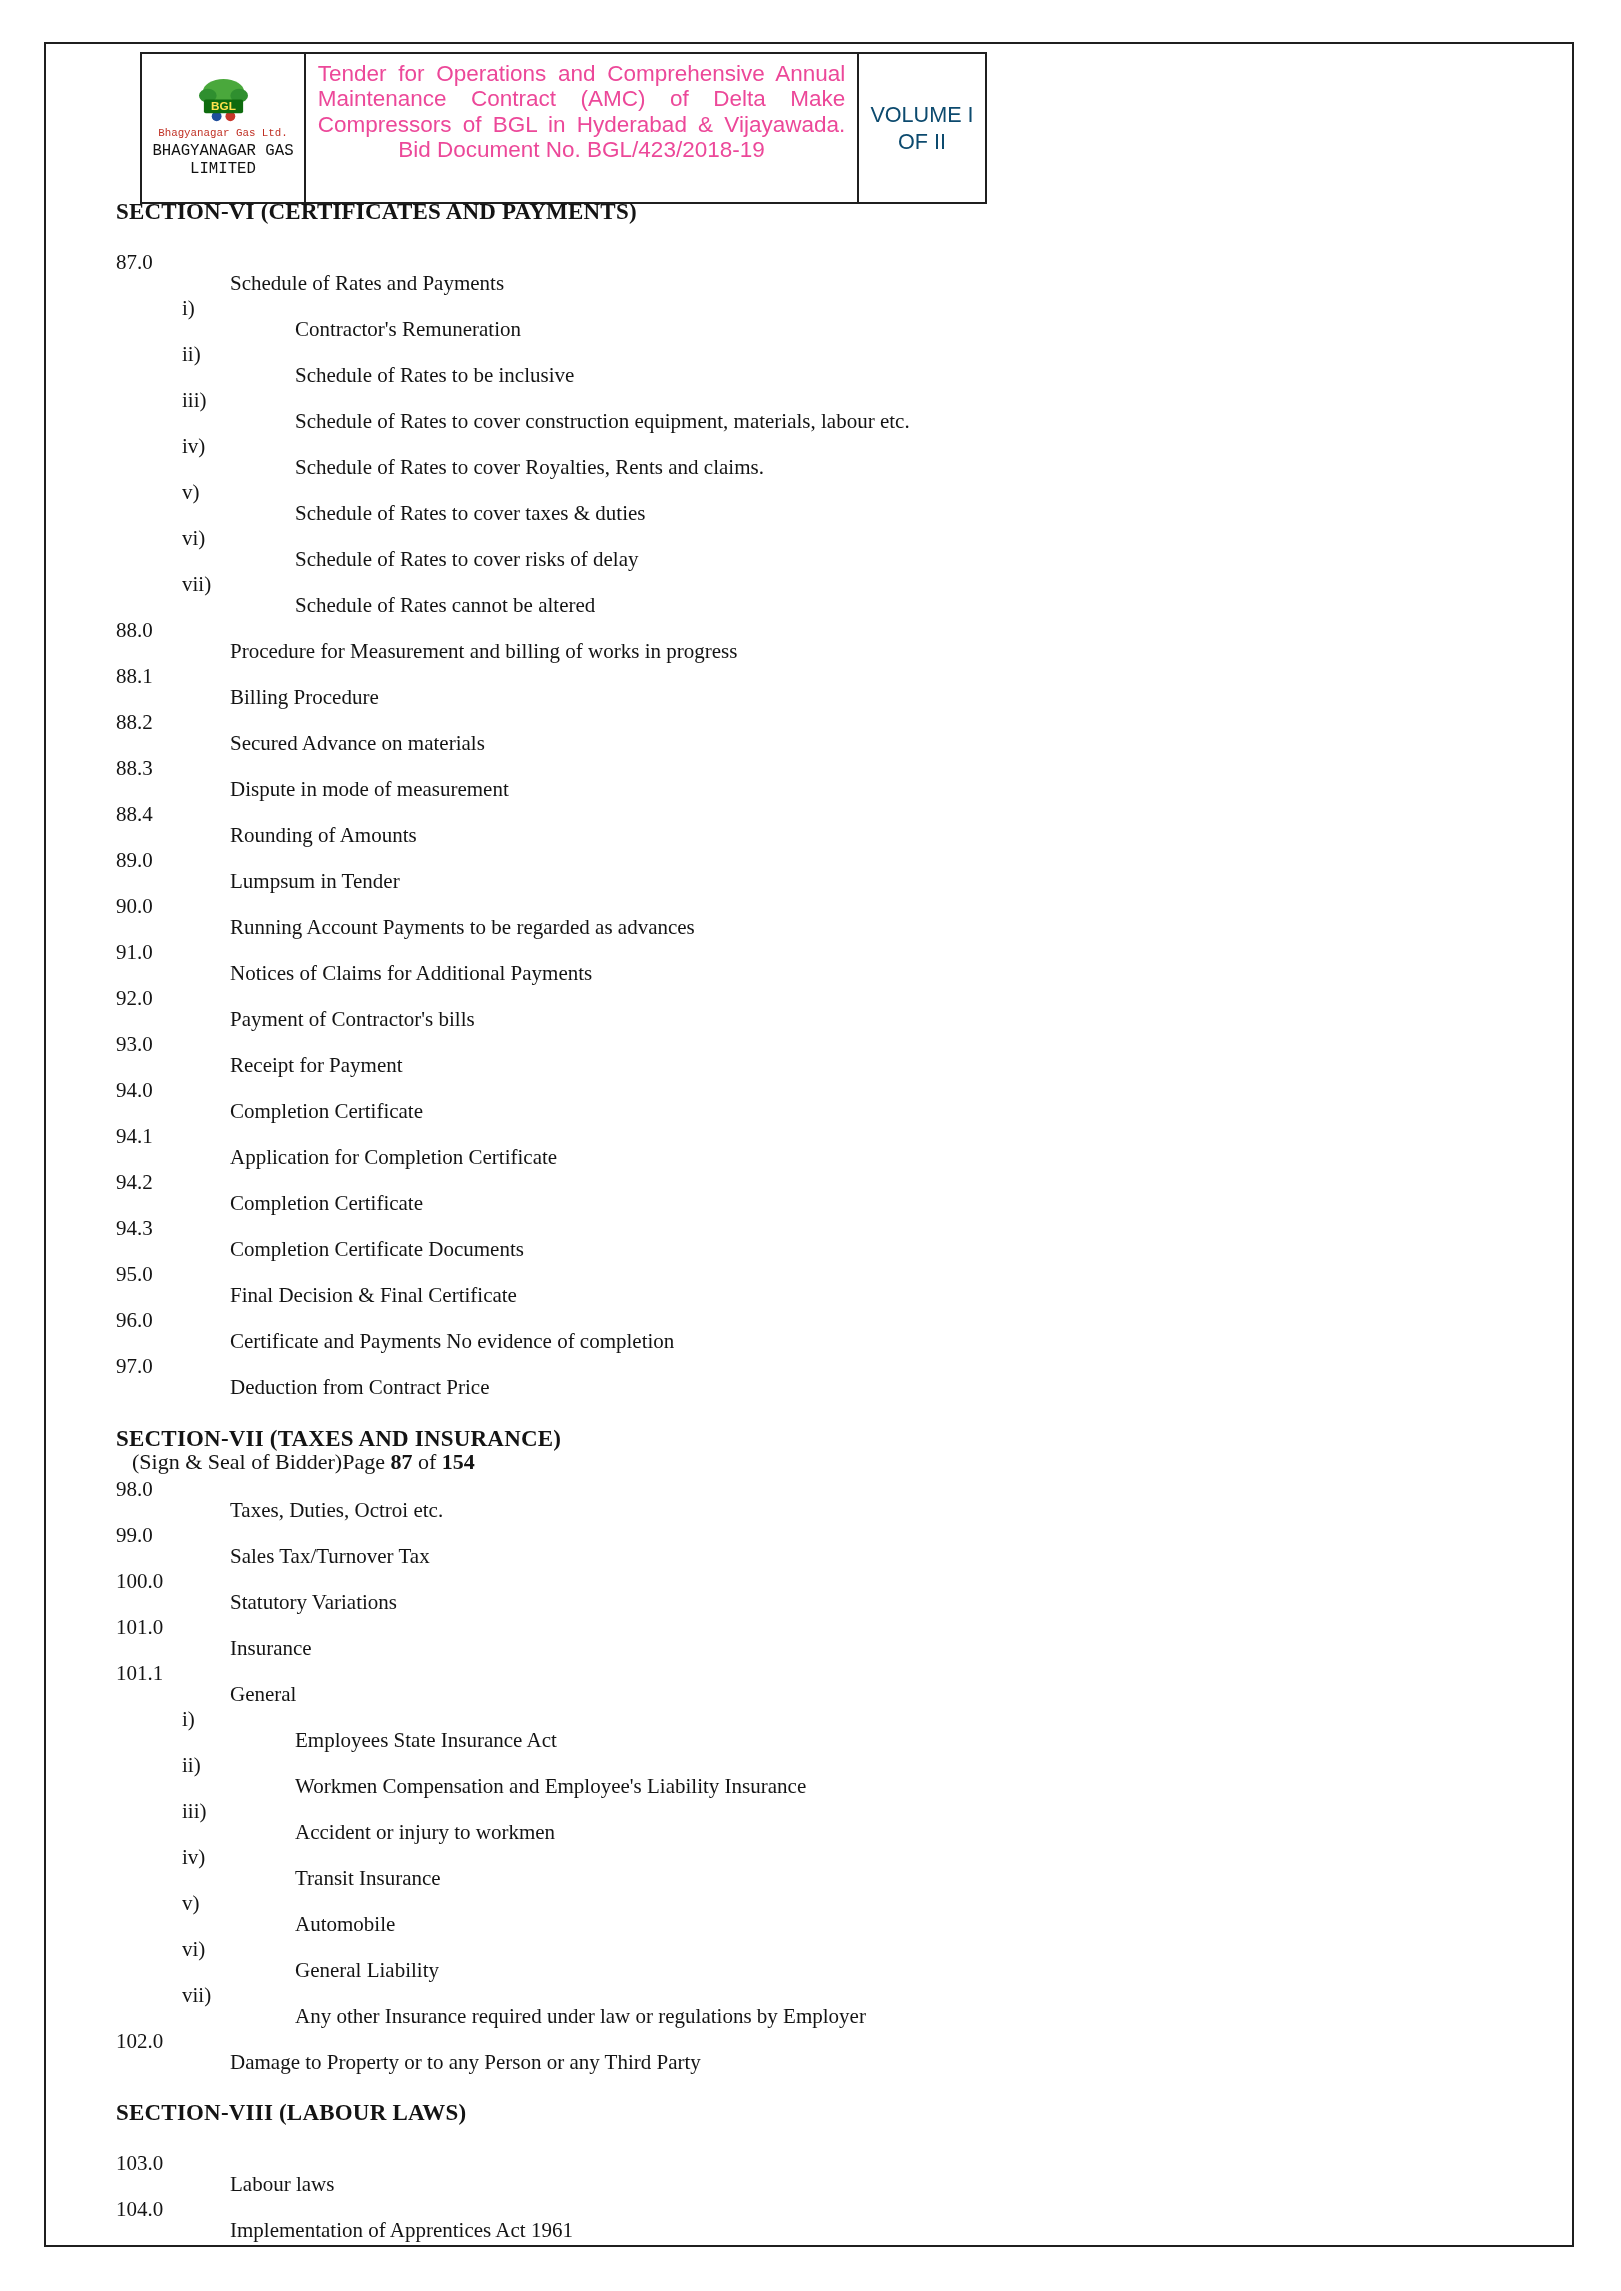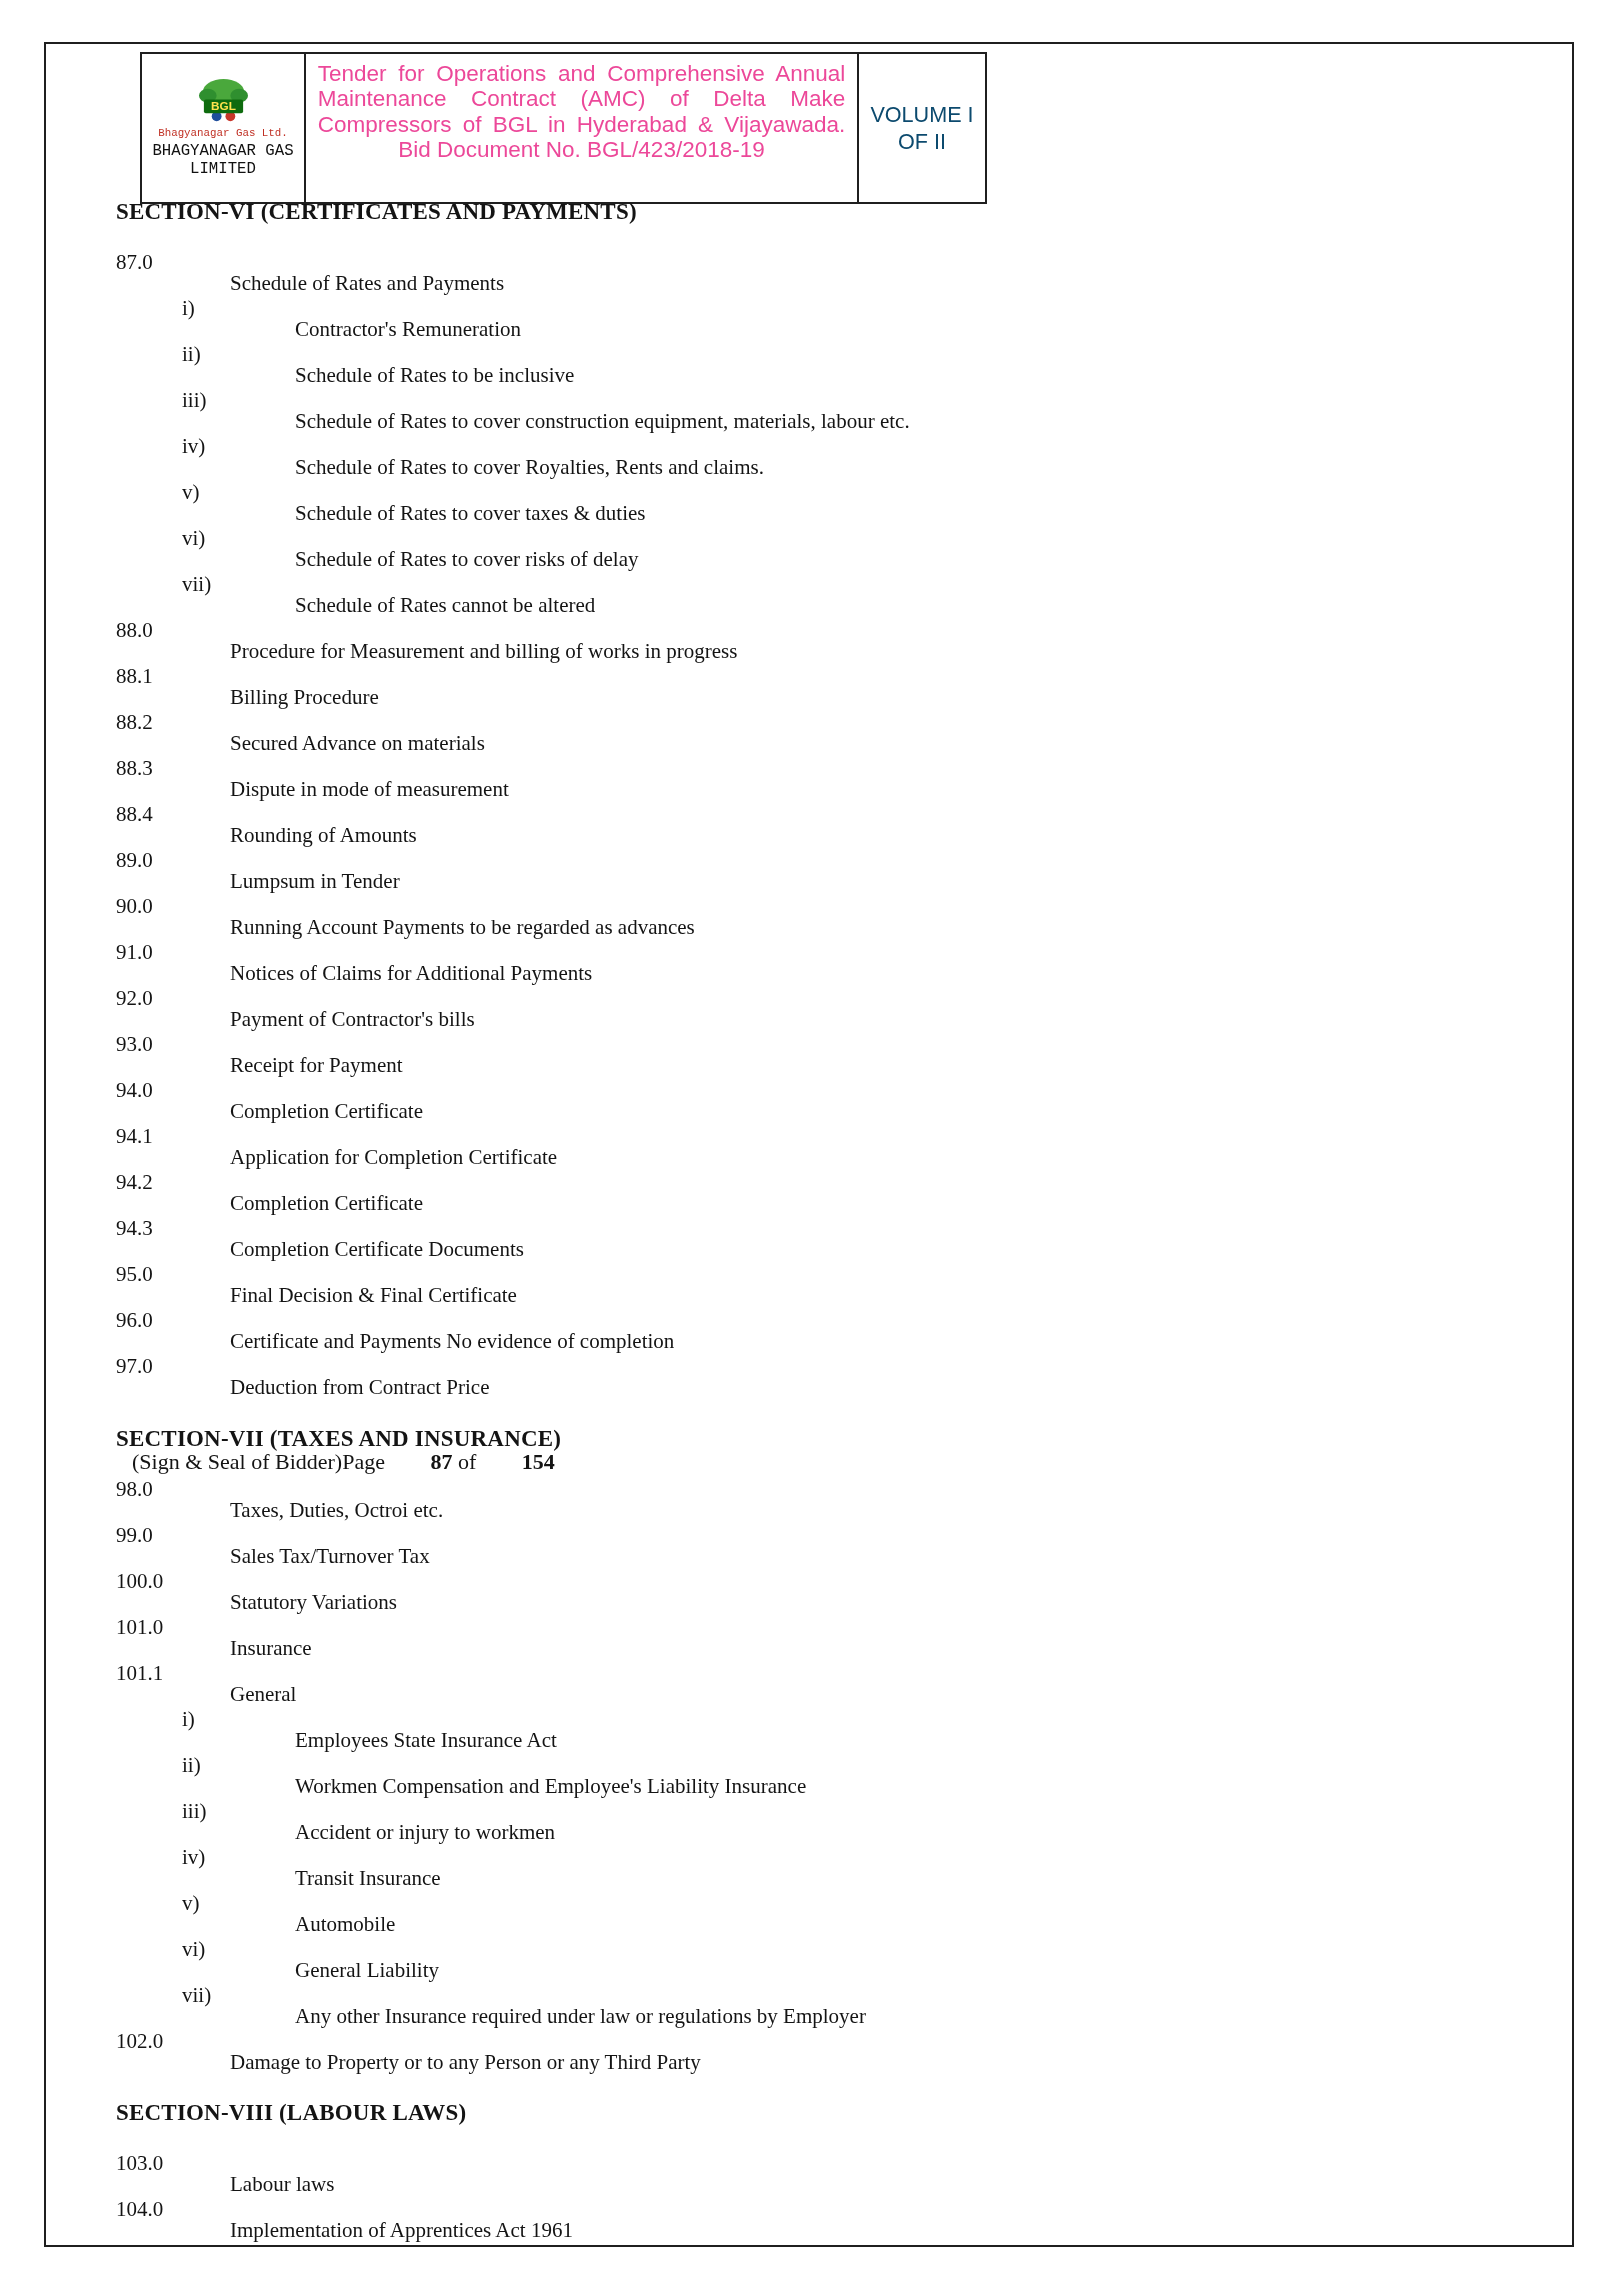--- a/index.html
+++ b/index.html
@@ -101,21 +101,21 @@
   .row.lvl-2 .num { flex: 0 0 65px; }
   
   .footer {
     position: absolute;
     left: 132px; top: 1449px;
     width: 834px;
     display: flex;
     font-size: 22px;
     line-height: 25.5px;
   }
-  .footer .b { font-weight: bold; margin-left: 40px; }
+  .footer .b { font-weight: bold; }
 </style>
 </head>
 <body>
 
 <div class="page">
 
   <div class="page-border"></div>
 
   <div class="header-table">
     <div class="logo-cell">

